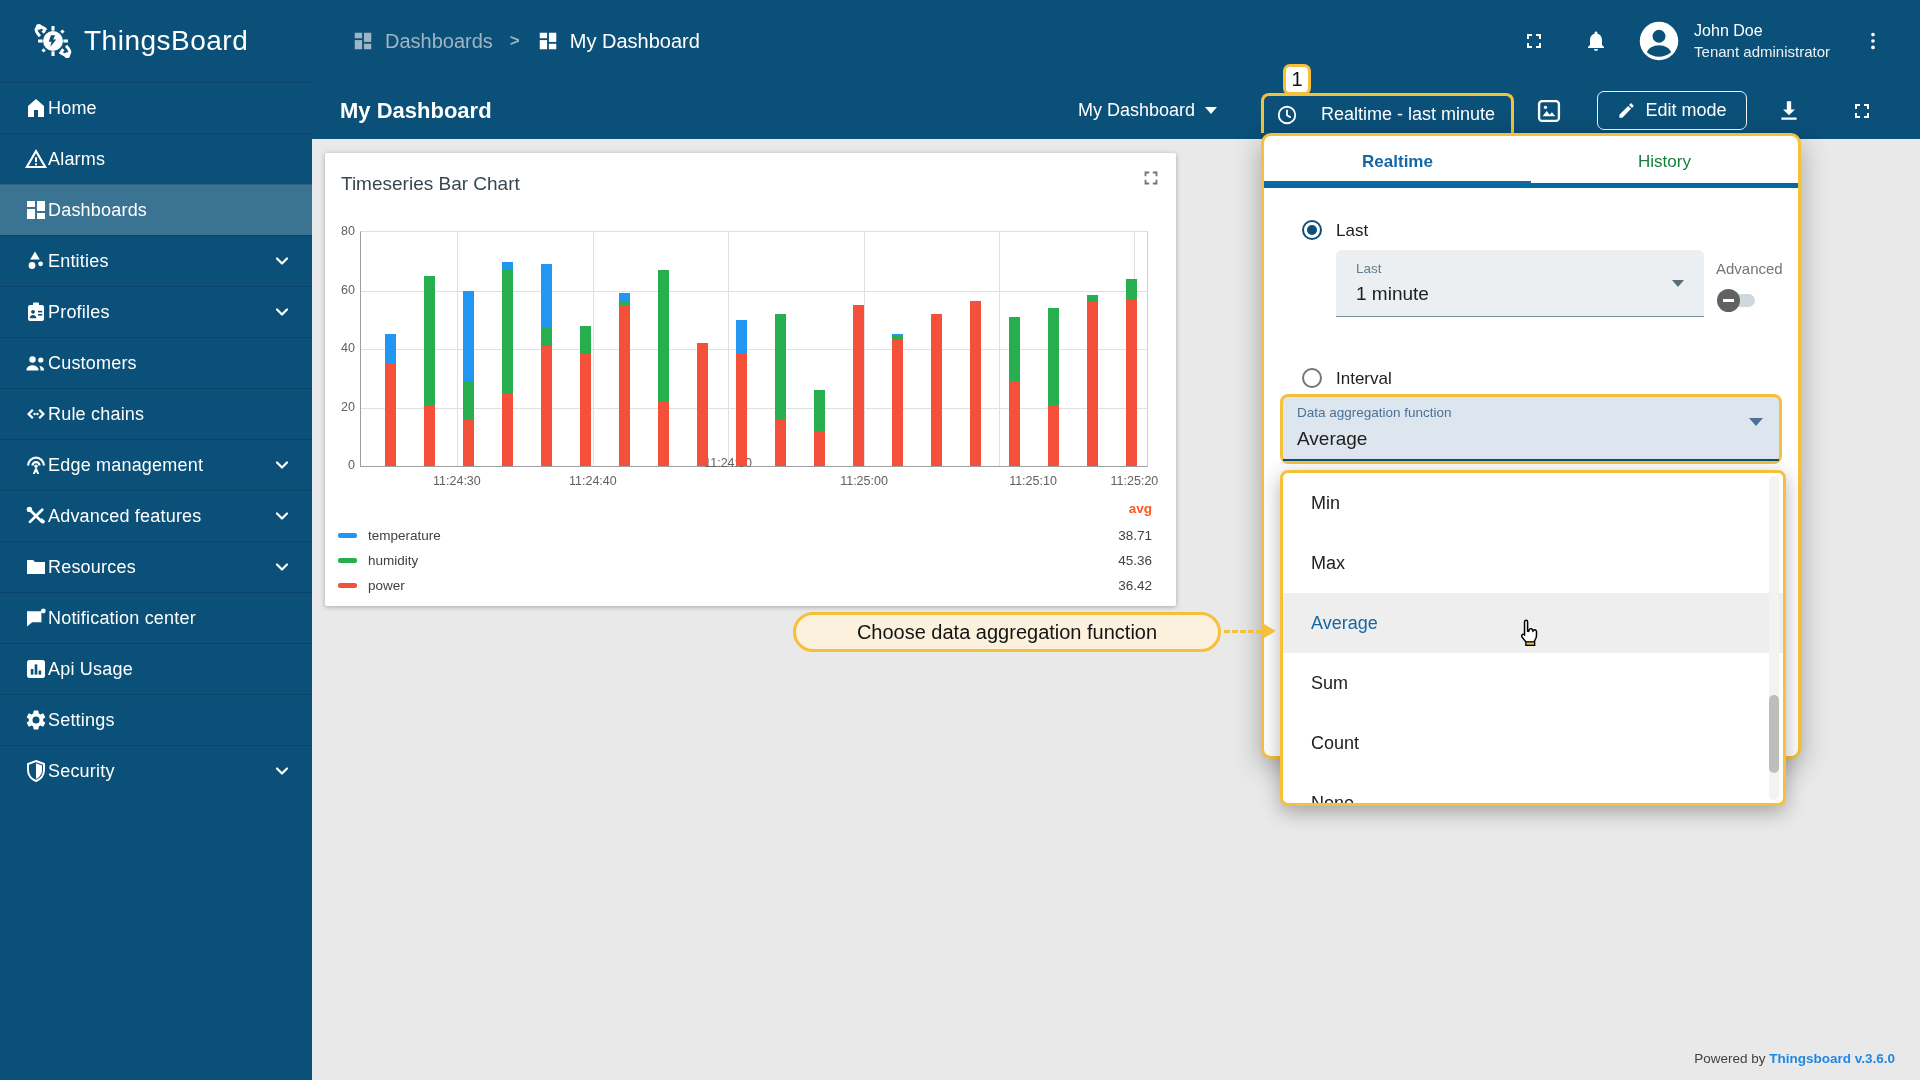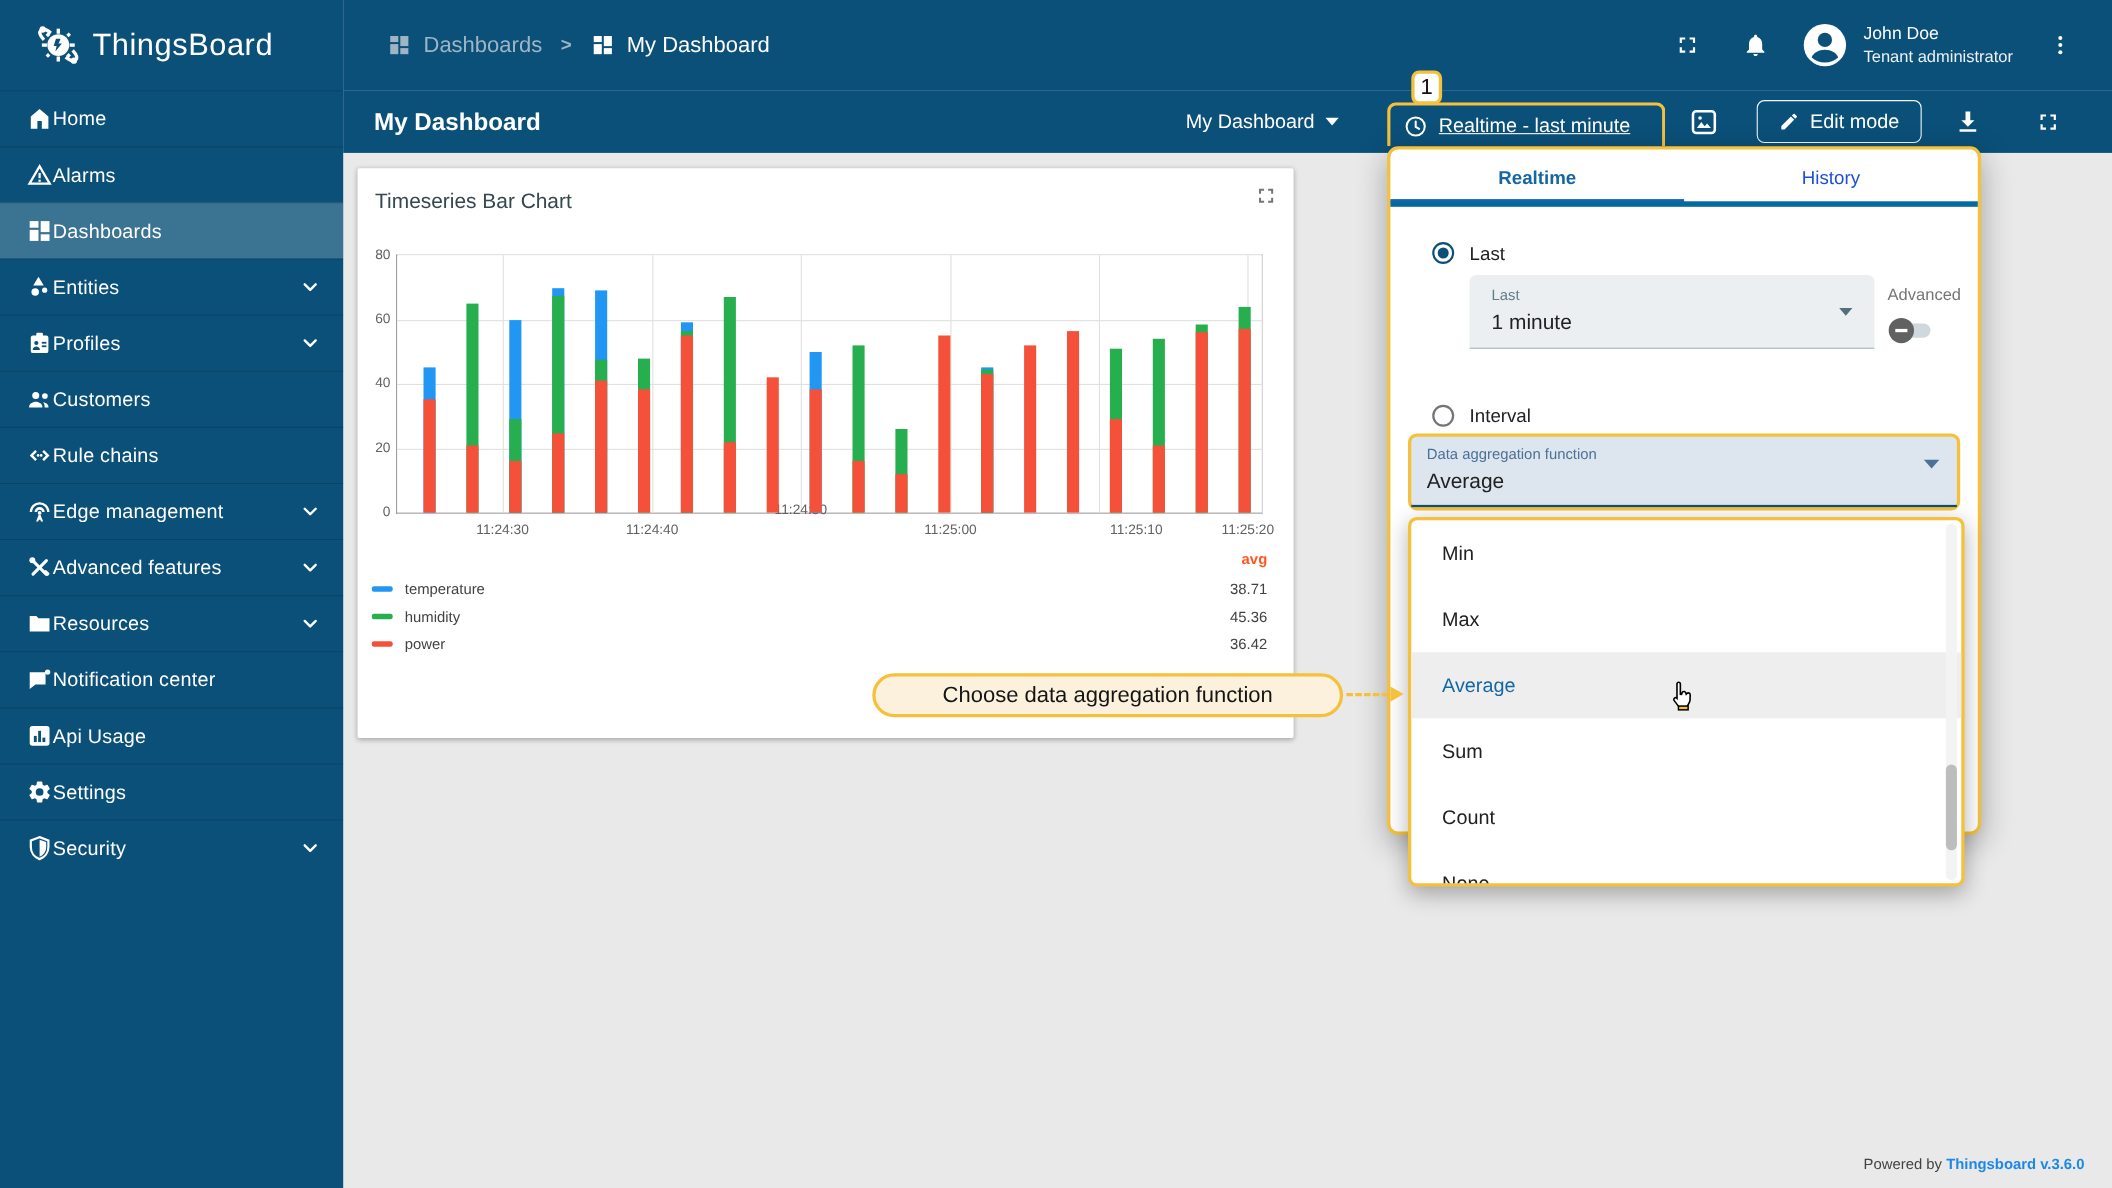--- a/index.html
+++ b/index.html
@@ -36,31 +36,31 @@
 
   
   .header2 { position:absolute; left:312px; top:82px; width:1608px; height:57px; background:#0B5079; z-index:5; }
   .page-title { position:absolute; left:28px; top:0; height:57px; display:flex; align-items:center;
                 color:#fff; font-size:22px; font-weight:700; }
   .db-select { position:absolute; left:766px; top:0; height:57px; display:flex; align-items:center; gap:10px;
                color:#fff; font-size:18px; cursor:pointer; }
   .caret { width:0; height:0; border-left:6px solid transparent; border-right:6px solid transparent;
            border-top:7px solid currentColor; }
   .rt-btn { position:absolute; left:949px; top:11px; width:253px; height:40px; border:3px solid #F5C13D;
-            border-radius:8px 8px 0 0; border-bottom:none; display:flex; align-items:center; gap:10px;
-            padding:0 12px; color:#fff; font-size:18px; cursor:pointer;text-decoration:underline; }
+            border-radius:8px 8px 0 0; border-bottom:none; display:flex; align-items:center; gap:23px;
+            padding:0 12px; color:#fff; font-size:18px; cursor:pointer; }
   .rt-btn .ic { width:22px; height:22px; } 
   .tb-icbtn { position:absolute; width:28px; height:28px; color:#fff; cursor:pointer; }
   .edit-btn { position:absolute; left:1285px; top:9px; width:150px; height:39px; border:1px solid rgba(255,255,255,0.95);
               border-radius:7px; display:flex; align-items:center; justify-content:center; gap:9px; color:#fff;
               font-size:18px; cursor:pointer; }
   .edit-btn .ic { width:19px; height:19px; }
 
   
-  .card { position:absolute; left:325px; top:153px; width:851px; height:518px; background:#fff; border-radius:2px;
+  .card { position:absolute; left:325px; top:153px; width:851px; height:453px; background:#fff; border-radius:2px;
           box-shadow:0 1px 5px rgba(0,0,0,0.28); z-index:4; }
   .card-title { position:absolute; left:16px; top:20px; font-size:19px; font-weight:500; color:#37474F; }
   .card-fs { position:absolute; right:14px; top:14px; width:22px; height:22px; color:#757575; cursor:pointer; }
   .plot { position:absolute; left:35px; top:78px; width:788px; height:236px; background:#fff;
           border:1px solid; border-color:#E0E0E0 #CFCFCF #9E9E9E #9E9E9E; }
   .gridh { position:absolute; left:0; width:100%; height:1px; background:#E0E0E0; }
   .gridv { position:absolute; top:0; width:1px; height:100%; background:#E0E0E0; }
   .ylab { position:absolute; left:-32px; width:26px; text-align:right; font-size:12.5px; color:#616161; }
   .xlab { position:absolute; font-size:12.5px; color:#616161; white-space:nowrap; transform:translateX(-50%); }
   .bar { position:absolute; bottom:0; }
@@ -84,21 +84,21 @@
             border-radius:7px; display:flex; align-items:center; justify-content:center; font-size:20px; color:#111;
             z-index:30; }
 
   
   .popup { position:absolute; left:1261px; top:133px; width:540px; height:626px; background:#fff;
            border:3px solid #F5C13D; border-radius:10px; box-shadow:0 8px 28px rgba(0,0,0,0.3); z-index:20; }
   .tabs { position:relative; height:52px; border-bottom:5px solid #0369a1; }
   .tab { position:absolute; top:0; height:52px; width:267px; display:flex; align-items:center; justify-content:center;
          font-size:17px; cursor:pointer; }
   .tab.active { color:#1567A3; font-weight:700; }
-  .tab.idle { left:267px; color:#1d4ed8; font-weight:500; }
+  .tab.idle { left:267px; color:#15803d; font-weight:500; }
   .tab-underline { position:absolute; left:0; bottom:-1px; width:267px; height:3px; background:#1567A3; }
   .radio { position:absolute; width:20px; height:20px; border-radius:50%; border:2px solid #757575; }
   .radio.checked { border-color:#0C5079; }
   .radio.checked::after { content:''; position:absolute; inset:3px; border-radius:50%; background:#0C5079; }
   .radio-label { position:absolute; font-size:17px; color:#212121; }
   .sel-field { position:absolute; left:72px; top:114px; width:368px; height:67px; background:#ECEFF1;
                border-radius:6px 6px 0 0; border-bottom:1px solid #78909C; cursor:pointer; }
   .sel-label { position:absolute; left:20px; top:11px; font-size:13.5px; color:#607D8B; }
   .sel-value { position:absolute; left:20px; top:33px; font-size:19px; color:#212121; }
   .sel-caret { position:absolute; right:20px; top:30px; color:#546E7A; }

